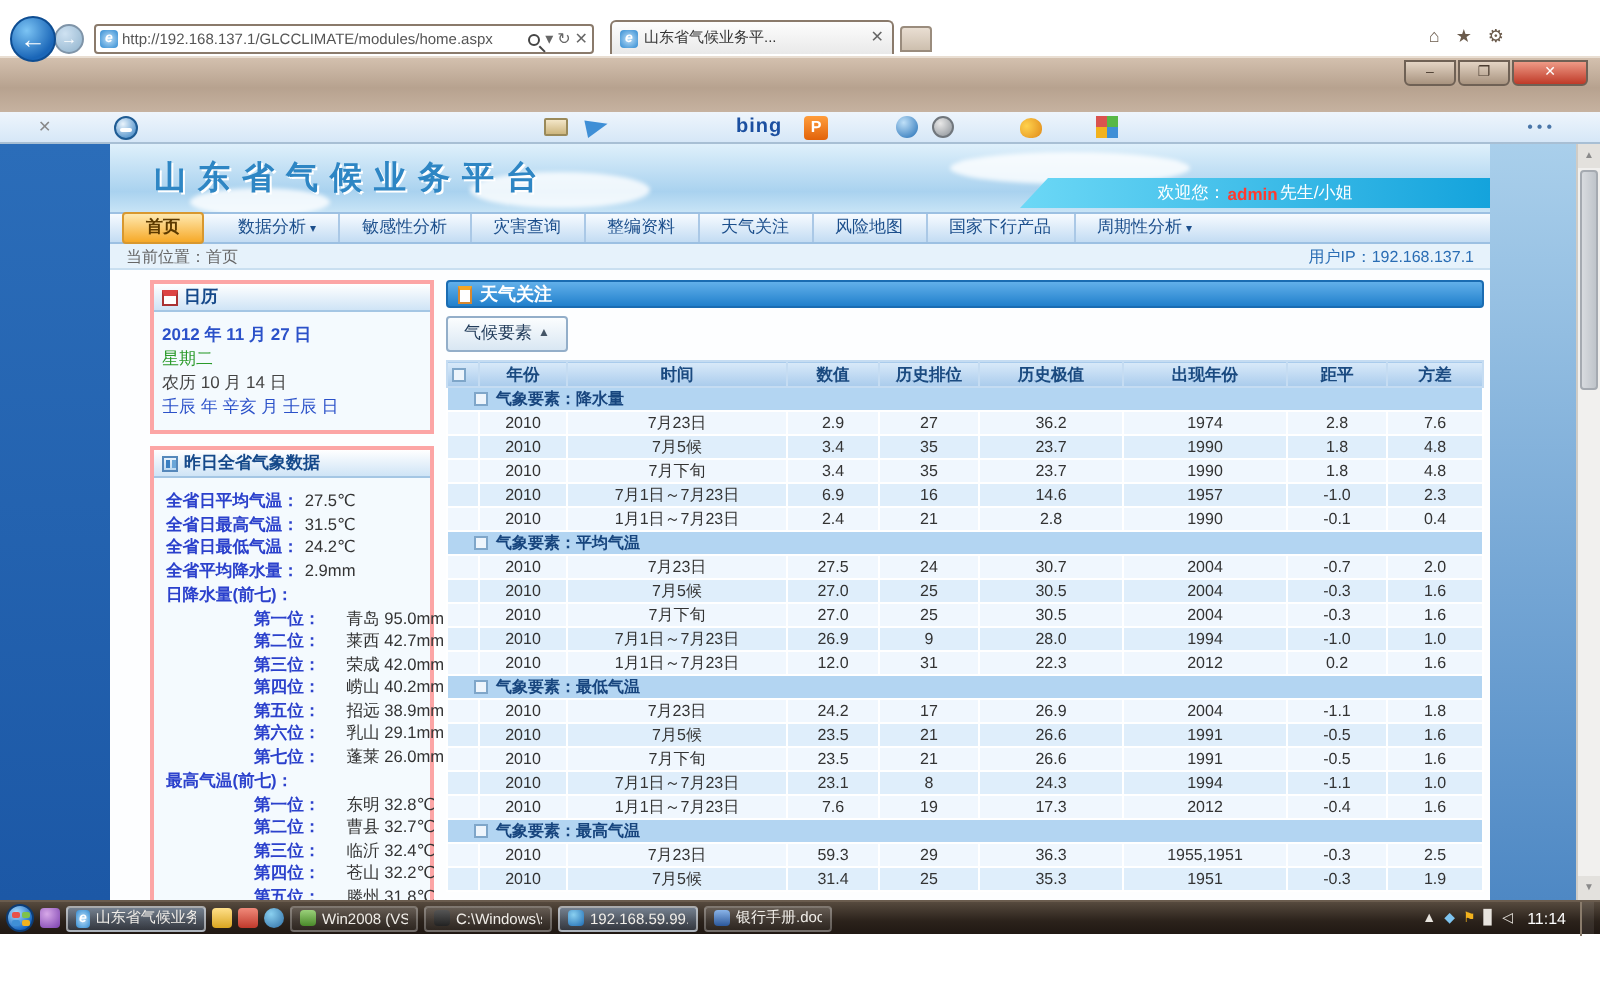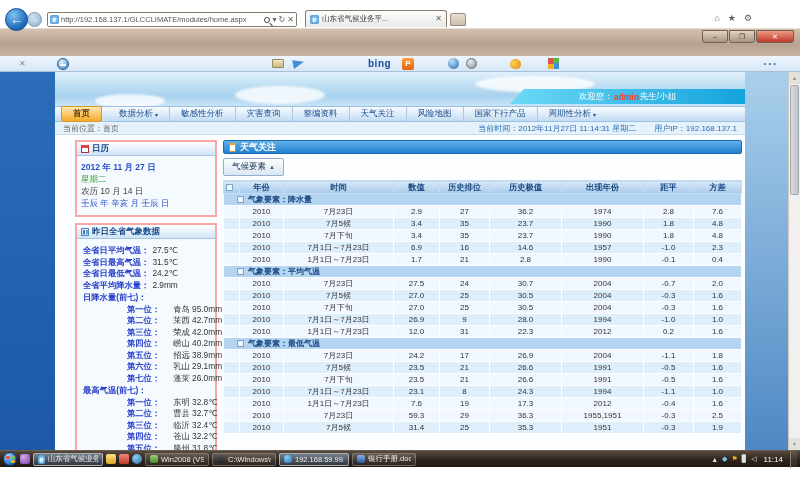--- a/index.html
+++ b/index.html
@@ -194,20 +194,21 @@
 </div>
 
 <div class="viewport">
   <div class="left-band"></div>
 
   <div class="container">
     <div class="site-header">
       <div class="cloud" style="left:180px;top:14px;width:90px;height:18px"></div>
       <div class="cloud" style="left:420px;top:4px;width:120px;height:16px"></div>
       <div class="cloud" style="left:40px;top:22px;width:70px;height:14px"></div>
+      <div class="site-title">山东省气候业务平台</div>
       <div class="welcome">
         <span>欢迎您：</span>
         <span class="adm">admin</span>
         <span> 先生/小姐</span>
       </div>
     </div>
 
     <div class="nav" id="nav-menu">
         <div class="nav-item active">首页</div>
         <div class="nav-item">数据分析<span class="nav-arrow">▾</span></div>
@@ -216,21 +217,20 @@
         <div class="nav-item">整编资料</div>
         <div class="nav-item">天气关注</div>
         <div class="nav-item">风险地图</div>
         <div class="nav-item">国家下行产品</div>
         <div class="nav-item">周期性分析<span class="nav-arrow">▾</span></div>
       </div>
 
     <div class="breadcrumb">
       <span>当前位置：首页</span>
       <span class="right">
-        <span>当前时间：2012年11月27日 11:14:31 星期二</span>
         <span>用户IP：192.168.137.1</span>
       </span>
     </div>
 
     <div class="content">
 
       <div class="sidebar">
         <div class="panel">
           <div class="panel-h">
             <span class="ico-cal"></span>
@@ -352,21 +352,21 @@
                 <td>16</td>
                 <td>14.6</td>
                 <td>1957</td>
                 <td>-1.0</td>
                 <td>2.3</td>
               </tr>
               <tr class="odd">
                 <td></td>
                 <td>2010</td>
                 <td>1月1日～7月23日</td>
-                <td>1.7</td>
+                <td>2.4</td>
                 <td>21</td>
                 <td>2.8</td>
                 <td>1990</td>
                 <td>-0.1</td>
                 <td>0.4</td>
               </tr>
               <tr class="grp">
                 <td colspan="9"><span class="cb"></span><span>气象要素：平均气温</span></td>
               </tr>
               <tr class="odd">
@@ -474,20 +474,23 @@
               <tr class="odd">
                 <td></td>
                 <td>2010</td>
                 <td>1月1日～7月23日</td>
                 <td>7.6</td>
                 <td>19</td>
                 <td>17.3</td>
                 <td>2012</td>
                 <td>-0.4</td>
                 <td>1.6</td>
+              </tr>
+              <tr class="grp">
+                <td colspan="9"><span class="cb"></span><span>气象要素：最高气温</span></td>
               </tr>
               <tr class="odd">
                 <td></td>
                 <td>2010</td>
                 <td>7月23日</td>
                 <td>59.3</td>
                 <td>29</td>
                 <td>36.3</td>
                 <td>1955,1951</td>
                 <td>-0.3</td>

